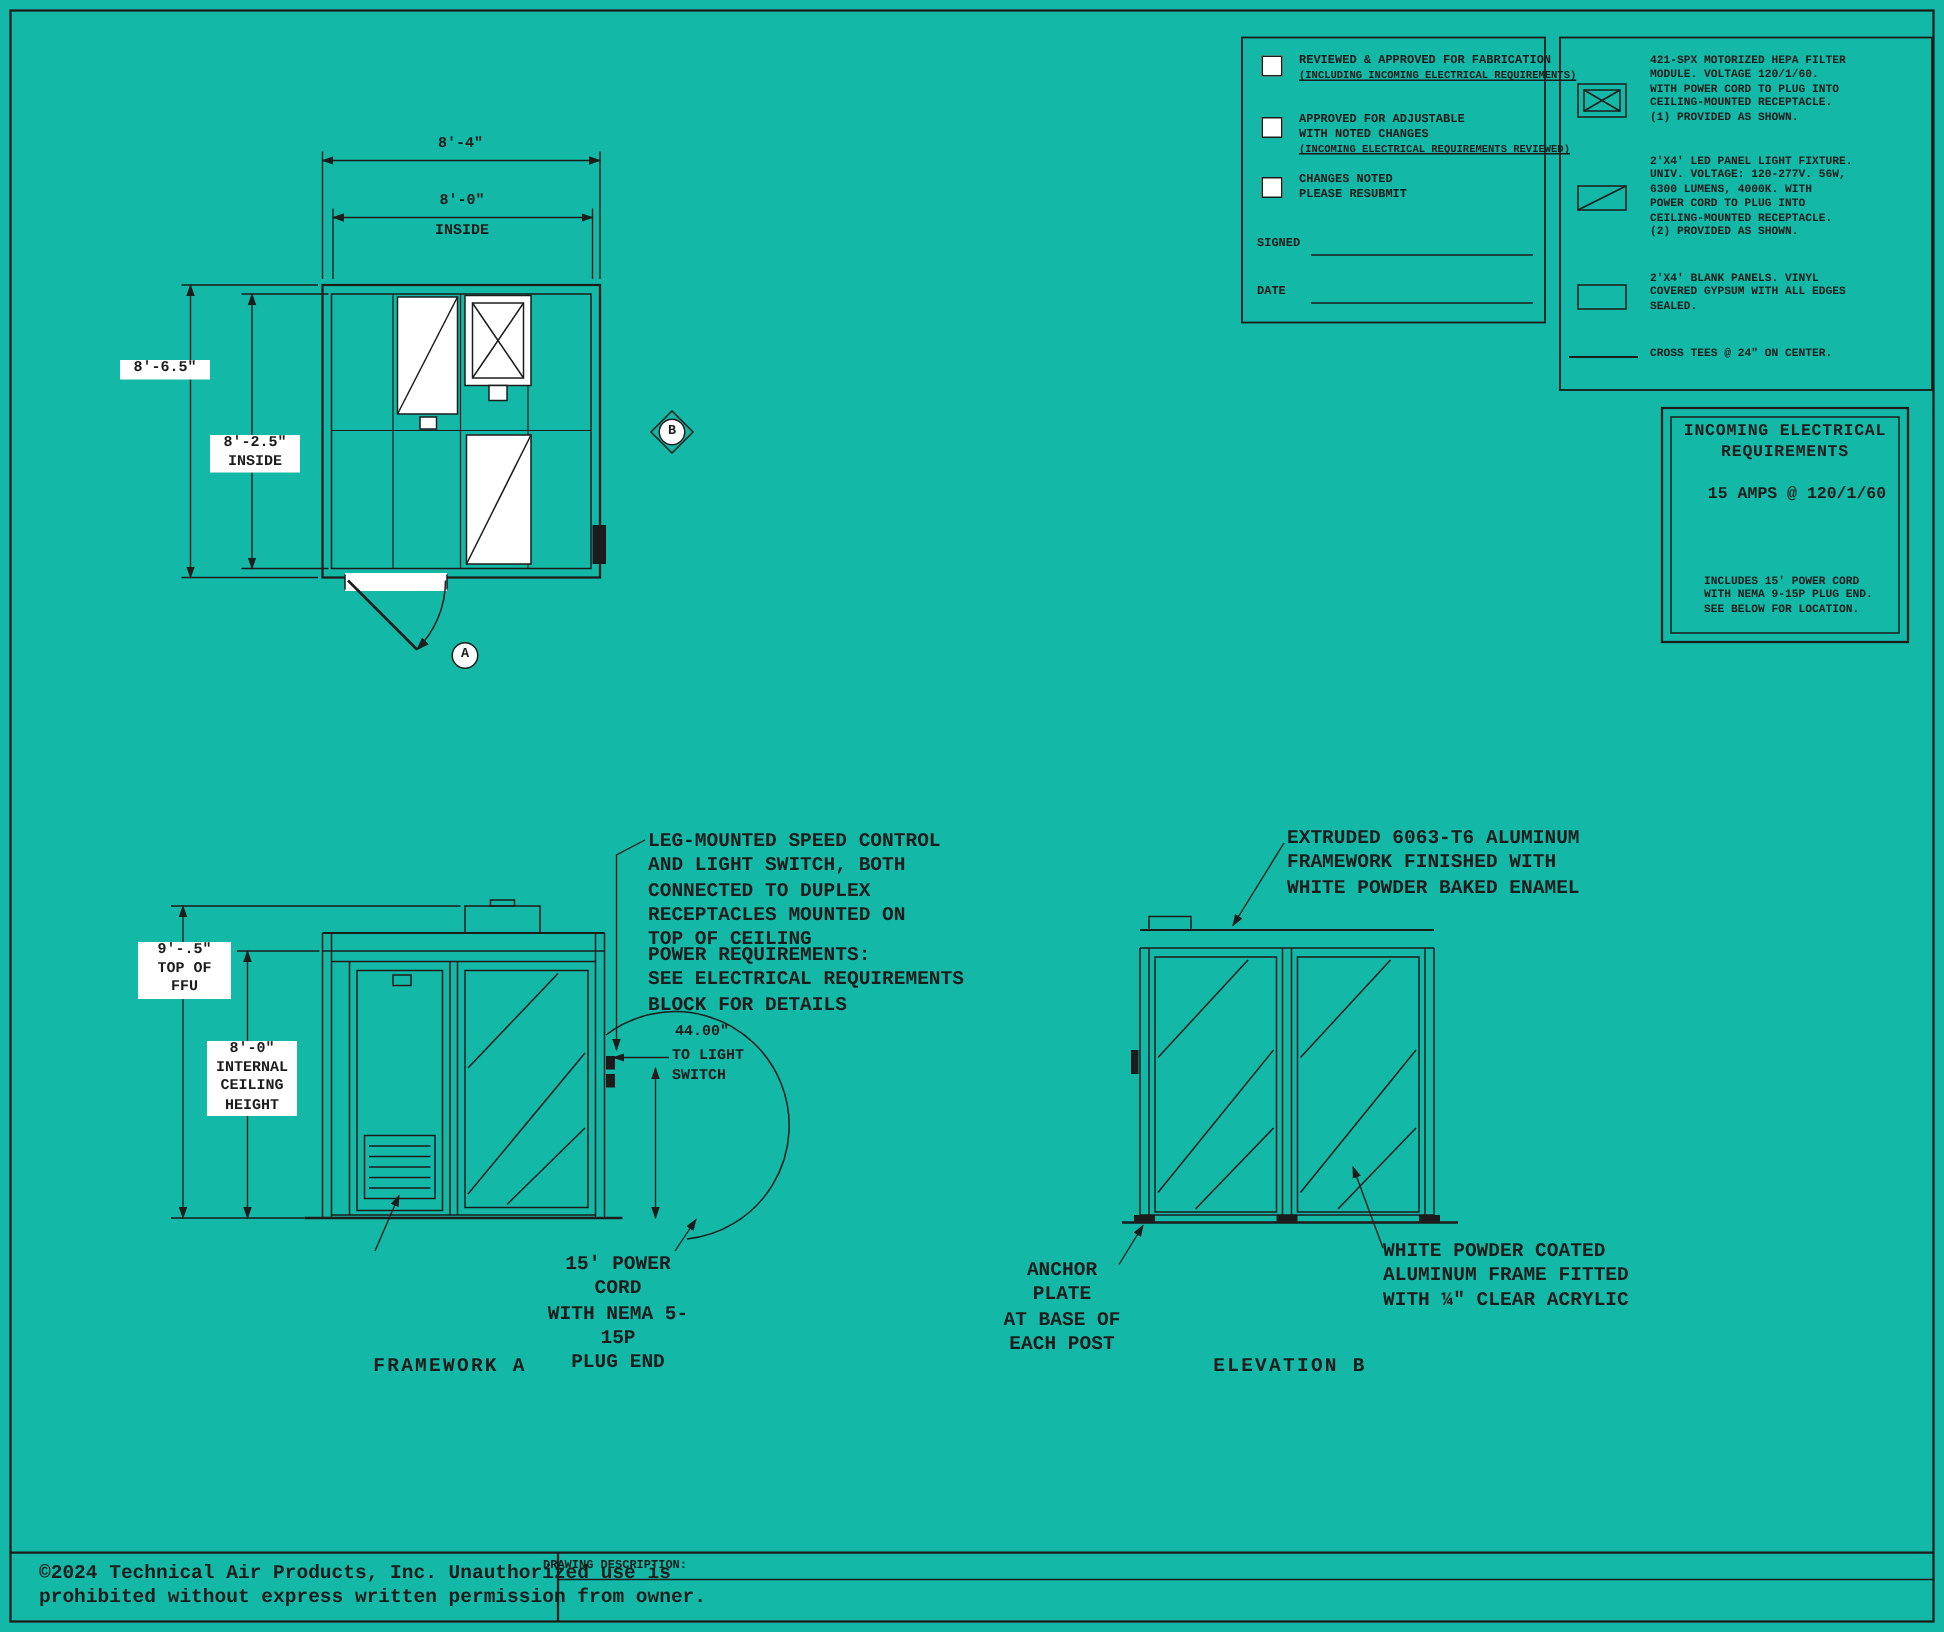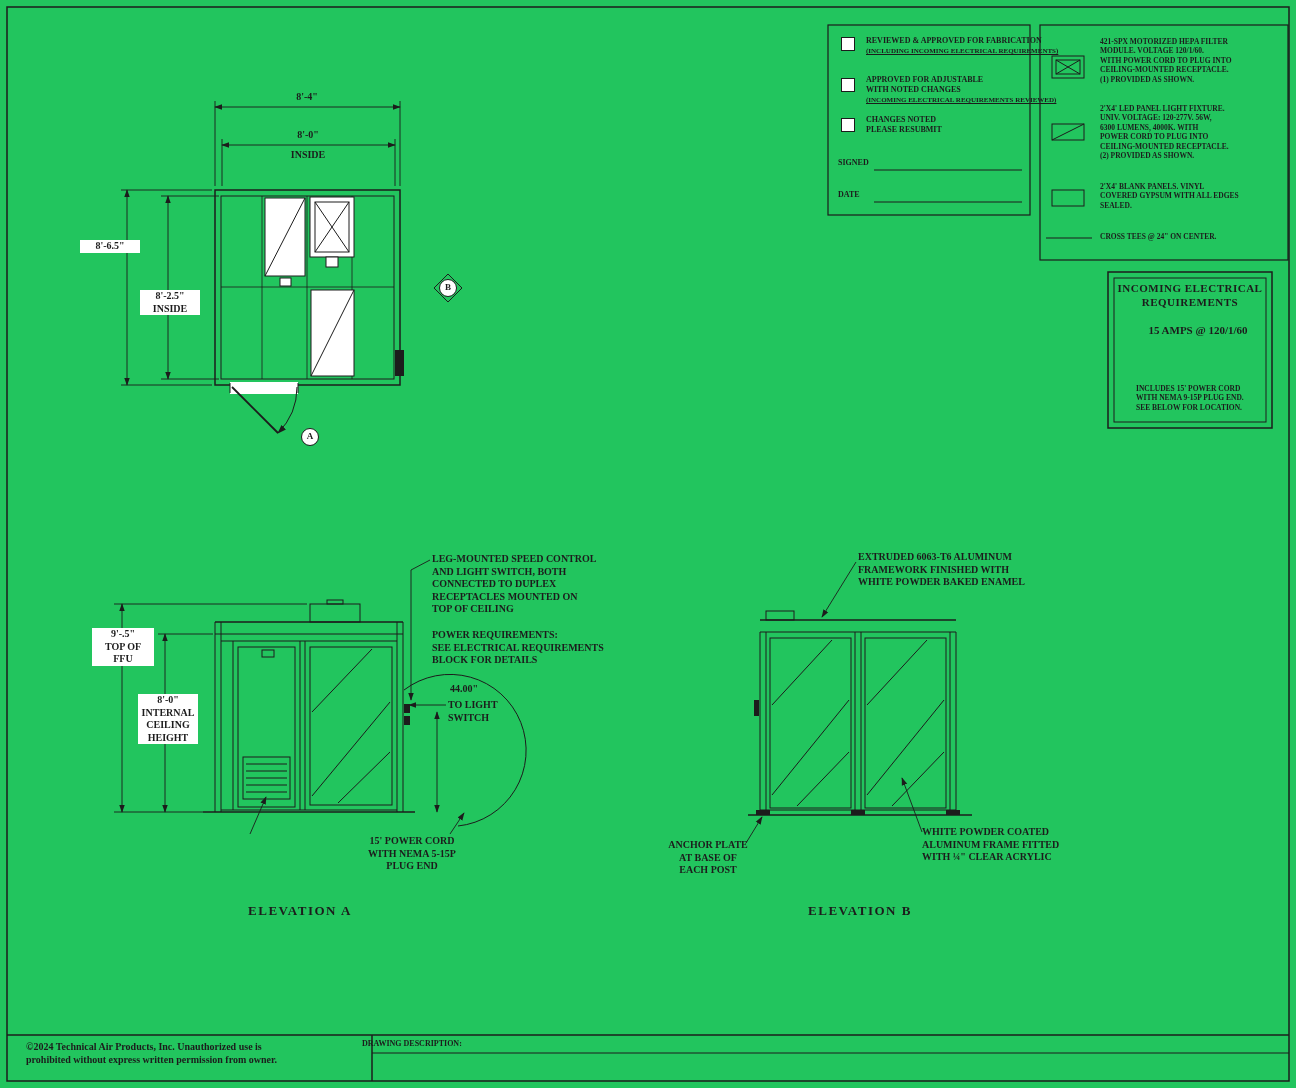--- a/index.html
+++ b/index.html
@@ -1,23 +1,23 @@
 <!DOCTYPE html>
 <html><head>
 <meta charset="utf-8">
 <style>
   html,body{margin:0;padding:0;background:#e8e8e8;}
-  .sheet{position:relative;width:1296px;height:1088px;background:#22c55e;
-         font-family:Liberation Serif, serif;color:#1c1c1c;overflow:hidden;}
+  .sheet{position:relative;width:1296px;height:1088px;background:#14b8a6;
+         font-family:Liberation Mono, monospace;color:#1c1c1c;overflow:hidden;}
   svg.linework{position:absolute;top:0;left:0;}
   .t{position:absolute;white-space:pre-line;font-weight:bold;color:#1c1c1c;line-height:1.25;}
   .sz7{font-size:7px;}
   .sz75{font-size:7.5px;}
   .sz8{font-size:8px;}
-  .sz85{font-size:10px;}
+  .sz85{font-size:13px;}
   .sz9{font-size:9px;}
   .sz10{font-size:10px;}
   .sz11{font-size:11px;}
   .sz12{font-size:12.5px;}
   .sz13{font-size:13px;letter-spacing:1.5px;}
   .ctr{text-align:center;}
   .u{text-decoration:underline;}
   .whitebg{background:#ffffff;padding:0 2px;}
   .cb{position:absolute;width:12px;height:12px;border:1.5px solid #1c1c1c;background:#fff;}
 </style>
@@ -301,21 +301,21 @@
 TOP OF CEILING</div>
   <div class="t sz85" style="left:432px;top:629px">POWER REQUIREMENTS:
 SEE ELECTRICAL REQUIREMENTS
 BLOCK FOR DETAILS</div>
   <div class="t sz10" style="left:450px;top:683px">44.00"</div>
   <div class="t sz10" style="left:448px;top:699px">TO LIGHT
 SWITCH</div>
   <div class="t sz85 ctr" style="left:362px;top:835px;width:100px">15' POWER CORD
 WITH NEMA 5-15P
 PLUG END</div>
-  <div class="t sz13 ctr" style="left:235px;top:903px;width:130px">ELEVATION A</div>
+  <div class="t sz13 ctr" style="left:235px;top:903px;width:130px">FRAMEWORK A</div>
 
   <div class="t sz85" style="left:858px;top:551px">EXTRUDED 6063-T6 ALUMINUM
 FRAMEWORK FINISHED WITH
 WHITE POWDER BAKED ENAMEL</div>
   <div class="t sz85 ctr" style="left:666px;top:839px;width:84px">ANCHOR PLATE
 AT BASE OF
 EACH POST</div>
   <div class="t sz85" style="left:922px;top:826px">WHITE POWDER COATED
 ALUMINUM FRAME FITTED
 WITH ¼" CLEAR ACRYLIC</div>

